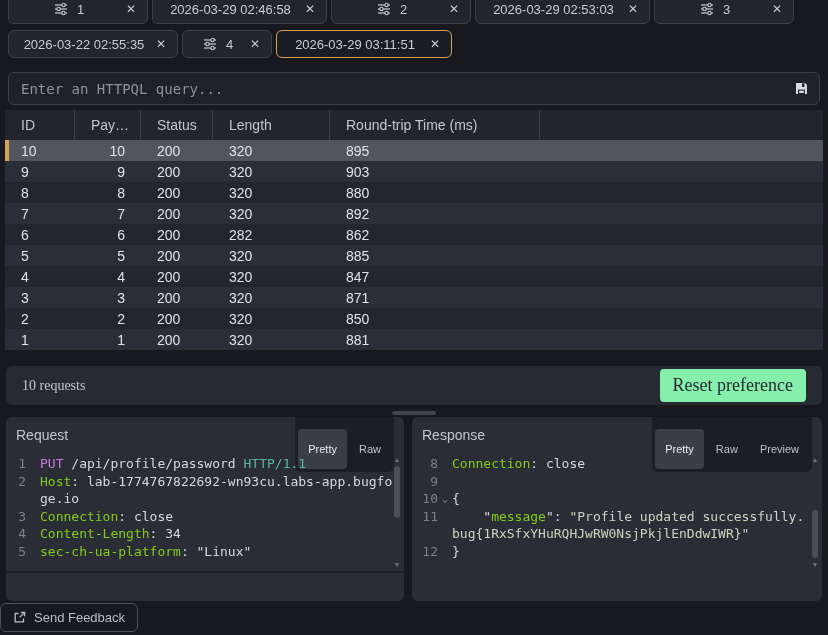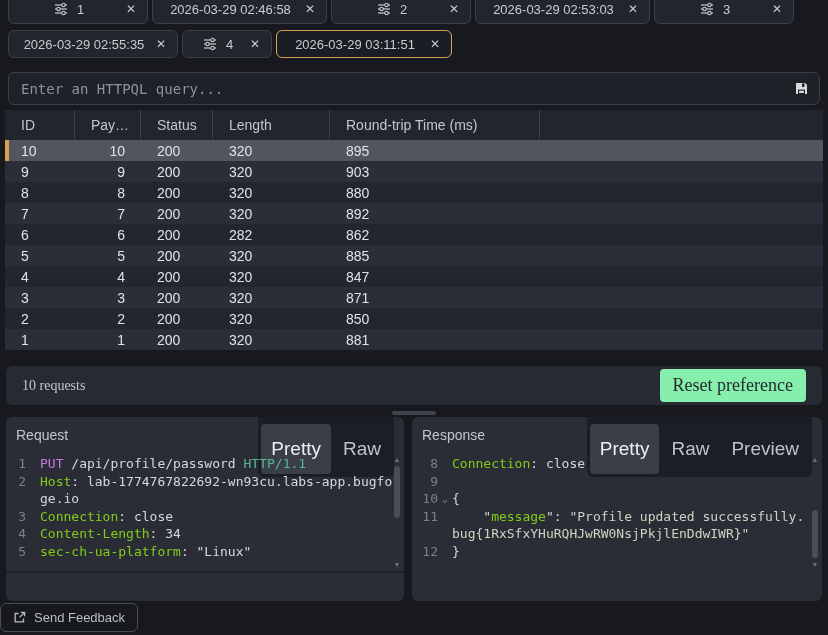--- a/index.html
+++ b/index.html
@@ -66,21 +66,21 @@
   .editors{display:flex;gap:8px;margin:0 6px;height:184px;}
   .editor{
     position:relative;box-sizing:border-box;background:#2a2d36;border-radius:6px;
     display:flex;flex-direction:column;overflow:hidden;flex:none;
   }
   #request-editor{width:398px;}
   #response-editor{width:410px;}
   .edheader{flex:none;height:36px;display:flex;align-items:center;padding:0 10px;}
   .edtitle{font-size:14px;color:#c3c6cc;}
   .viewtabs{margin-left:auto;background:#1b1e24;border-radius:6px;padding:3px;display:flex;gap:2px;}
-  .pill{border:none;background:transparent;color:#bfc2c8;font-size:19px;padding:14px 10px;border-radius:4px;font-family:inherit;cursor:pointer;margin-top:27px;}
+  .pill{border:none;background:transparent;color:#bfc2c8;font-size:11px;padding:14px 10px;border-radius:4px;font-family:inherit;cursor:pointer;margin-top:27px;}
   .pill.active{background:#3a3e47;color:#eceef0;}
   .edbody{flex:1;overflow:hidden;padding-top:2px;font-family:"DejaVu Sans Mono",monospace;font-size:13px;line-height:17.5px;}
   .cl{display:flex;}
   .gut{flex:none;display:flex;}
   .lno{text-align:right;color:#7a8089;}
   #request-editor .lno{width:20px;}
   #response-editor .lno{width:26px;}
   .fold{width:14px;text-align:center;color:#8a8f98;font-size:10px;}
   .code{flex:1;white-space:pre-wrap;word-break:break-all;color:#d6d8dc;min-height:17.5px;}
   #response-editor .code{padding-right:14px;}
@@ -170,21 +170,21 @@
               <circle cx="9.5" cy="11" r="1.7"></circle>
             </g>
           </svg>
         </span>
         <span class="tablabel">3</span>
         <span class="tabclose">✕</span>
       </div>
     </div>
   <div class="tabrow" id="tabrow2">
       <div class="tab kind-time">
-        <span class="tablabel">2026-03-29 02:55:35</span>
+        <span class="tablabel">2026-03-22 02:55:35</span>
         <span class="tabclose">✕</span>
       </div>
       <div class="tab kind-filter">
         <span class="tabicon">
           <svg width="14" height="14" viewBox="0 0 14 14">
             <g stroke="#c9ccd1" stroke-width="1.2" fill="none">
               <line x1="1" y1="3" x2="13" y2="3"></line>
               <line x1="1" y1="7" x2="13" y2="7"></line>
               <line x1="1" y1="11" x2="13" y2="11"></line>
             </g>

